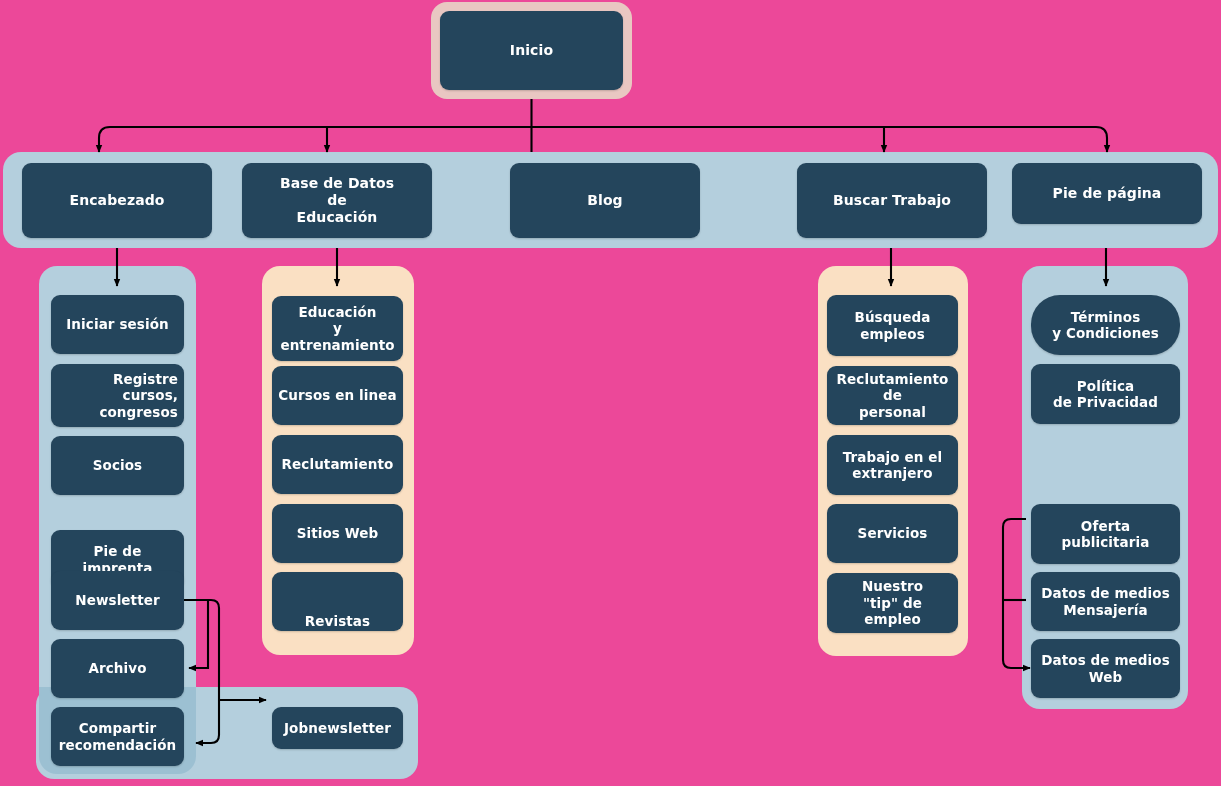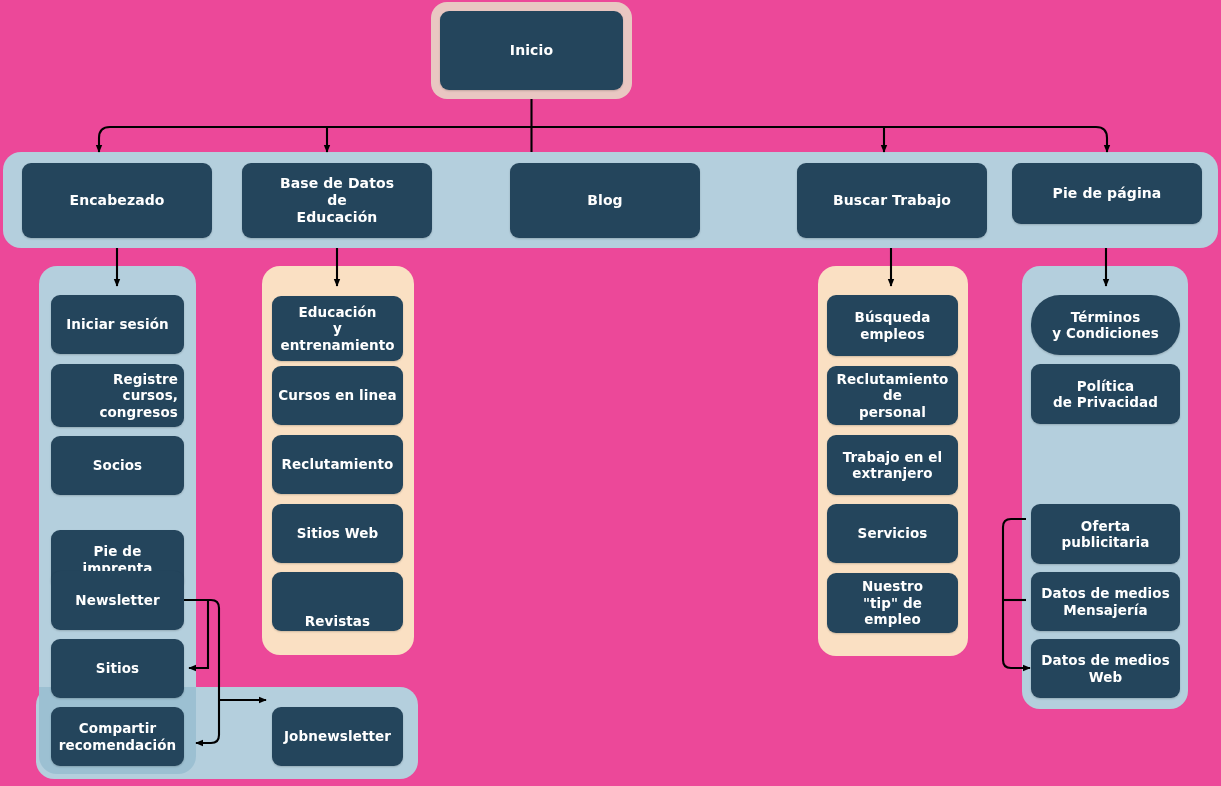--- a/index.html
+++ b/index.html
@@ -122,21 +122,21 @@
   <div class="node" style="left:51px;top:436px;width:133px;height:59px;">
     <span>Socios</span>
   </div>
   <div class="node" style="left:51px;top:504px;width:133px;height:59px;margin-top:26px;">
     <span>Pie de imprenta</span>
   </div>
   <div class="node" style="left:51px;top:571px;width:133px;height:59px;">
     <span>Newsletter</span>
   </div>
   <div class="node" style="left:51px;top:639px;width:133px;height:59px;">
-    <span>Sitios</span>
+    <span>Archivo</span>
   </div>
   <div class="node" style="left:51px;top:707px;width:133px;height:59px;">
     <span>Compartir
 recomendación</span>
   </div>
 
   <div class="node" style="left:272px;top:296px;width:131px;height:65px;">
     <span>Educación
 y
 entrenamiento</span>
@@ -188,17 +188,17 @@
   </div>
   <div class="node" style="left:1031px;top:572px;width:149px;height:59px;">
     <span>Datos de medios
 Mensajería</span>
   </div>
   <div class="node" style="left:1031px;top:639px;width:149px;height:59px;">
     <span>Datos de medios
 Web</span>
   </div>
 
-  <div class="node" style="left:272px;top:707px;width:131px;height:59px;">
+  <div class="node" style="left:272px;top:707px;width:131px;height:42px;">
     <span>Jobnewsletter</span>
   </div>
 
 </div>
 
 </body></html>

